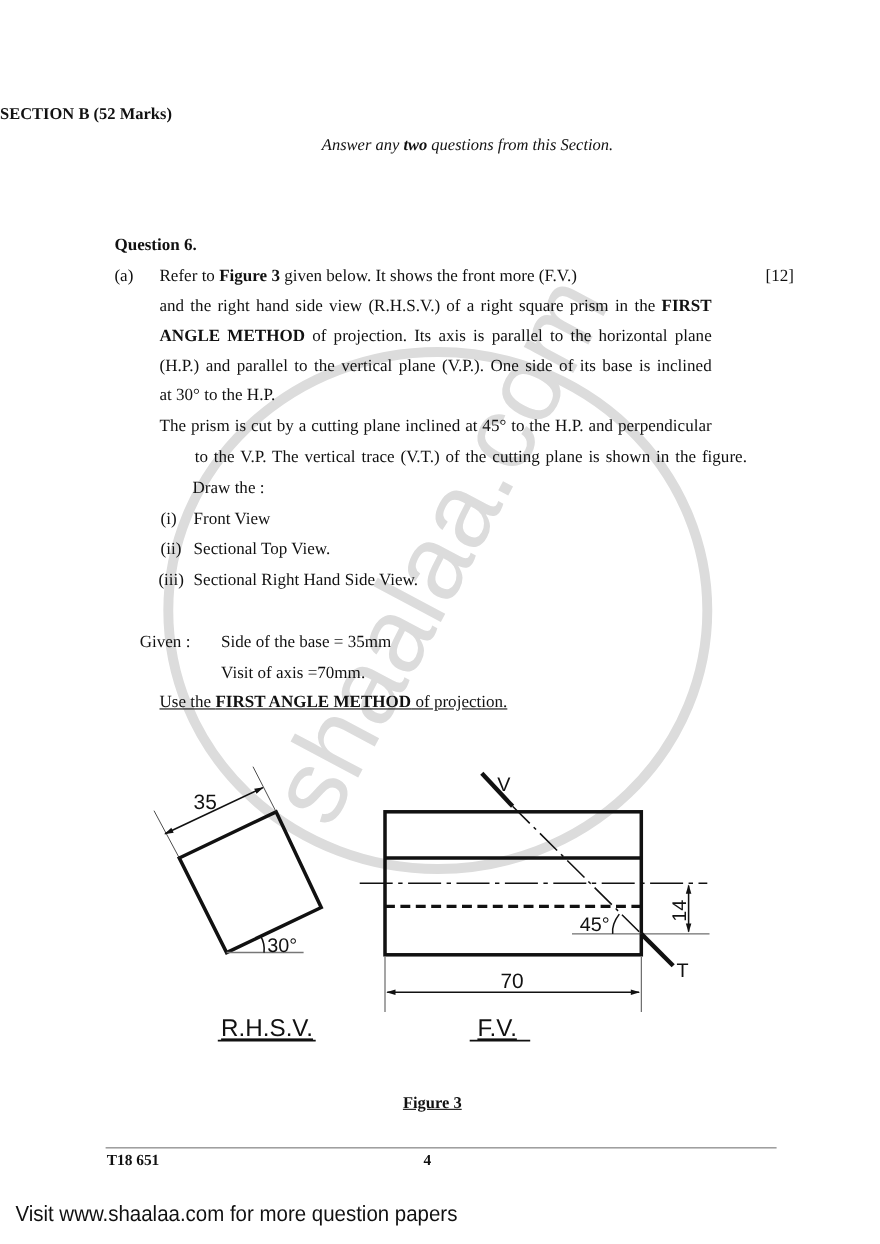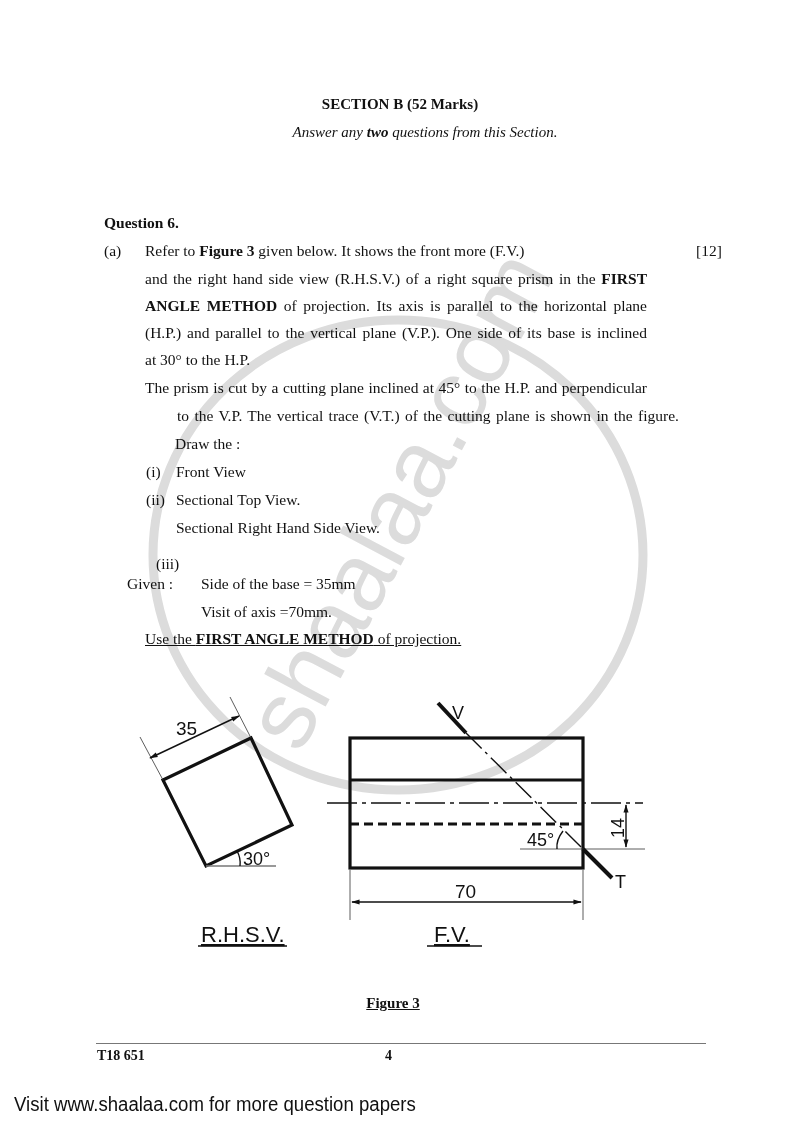--- a/index.html
+++ b/index.html
@@ -15,41 +15,41 @@
   .ul { text-decoration: underline; }
 </style>
 </head>
 <body>
 
 <svg id="watermark" width="800" height="1131">
   <ellipse cx="398" cy="555" rx="245" ry="235" fill="none" stroke="#dcdcdc" stroke-width="9"></ellipse>
   <text x="0" y="0" transform="translate(300,755) rotate(-62)" font-family="Liberation Sans, DejaVu Sans, sans-serif" font-size="96" fill="#dcdcdc">shaalaa.com</text>
 </svg>
 
-<div class="abs serif b" style="left:0;width:800px;text-align:center;top:96px;font-size:15px;">SECTION B (52 Marks)</div>
+<div class="abs serif b" style="left:0;width:800px;text-align:left;top:96px;font-size:15px;">SECTION B (52 Marks)</div>
 <div class="abs serif i" style="left:0;width:800px;text-align:center;top:124px;font-size:15px;"><span>Answer any </span><span class="b">two</span><span> questions from this Section.</span></div>
 
 <div class="abs serif b" style="left:104px;top:214px;font-size:15.5px;">Question 6.</div>
 <div class="abs serif" style="left:104px;top:242px;">(a)</div>
 <div class="abs serif" style="left:696px;top:242px;">[12]</div>
 
 <div class="abs serif" style="left:145px;top:242px;"><span>Refer to </span><span class="b">Figure 3</span><span> given below. It shows the front more (F.V.)</span></div>
 <div class="abs serif" style="left:145px;top:270px;width:502px;text-align:justify;text-align-last:justify;"><span>and the right hand side view (R.H.S.V.) of a right square prism in the </span><span class="b">FIRST</span></div>
 <div class="abs serif" style="left:145px;top:297px;width:502px;text-align:justify;text-align-last:justify;"><span class="b">ANGLE METHOD</span><span> of projection. Its axis is parallel to the horizontal plane</span></div>
 <div class="abs serif" style="left:145px;top:324px;width:502px;text-align:justify;text-align-last:justify;">(H.P.) and parallel to the vertical plane (V.P.). One side of its base is inclined</div>
 <div class="abs serif" style="left:145px;top:351px;">at 30° to the H.P.</div>
 <div class="abs serif" style="left:145px;top:379px;width:502px;text-align:justify;text-align-last:justify;">The prism is cut by a cutting plane inclined at 45° to the H.P. and perpendicular</div>
 <div class="abs serif" style="left:145px;top:407px;width:502px;text-align:justify;text-align-last:justify;margin-left:32px;">to the V.P. The vertical trace (V.T.) of the cutting plane is shown in the figure.</div>
 <div class="abs serif" style="left:145px;top:435px;margin-left:30px;">Draw the :</div>
 
 <div class="abs serif" style="left:146px;top:463px;">(i)</div>
 <div class="abs serif" style="left:176px;top:463px;">Front View</div>
 <div class="abs serif" style="left:146px;top:491px;">(ii)</div>
 <div class="abs serif" style="left:176px;top:491px;">Sectional Top View.</div>
-<div class="abs serif" style="left:156px;top:519px;margin-top:36px;">(iii)</div>
+<div class="abs serif" style="left:144px;top:519px;">(iii)</div>
 <div class="abs serif" style="left:176px;top:519px;">Sectional Right Hand Side View.</div>
 
 <div class="abs serif" style="left:127px;top:575px;">Given :</div>
 <div class="abs serif" style="left:201px;top:575px;">Side of the base = 35mm</div>
 <div class="abs serif" style="left:201px;top:603px;">Visit of axis =70mm.</div>
 <div class="abs serif" style="left:145px;top:630px;text-decoration:underline;"><span>Use the </span><span class="b">FIRST ANGLE METHOD</span><span> of projection.</span></div>
 
 <svg id="figure" width="800" height="1131">
   <defs>
     <marker id="arr" viewBox="0 0 10 10" refX="9" refY="5" markerWidth="9" markerHeight="6" orient="auto-start-reverse">

